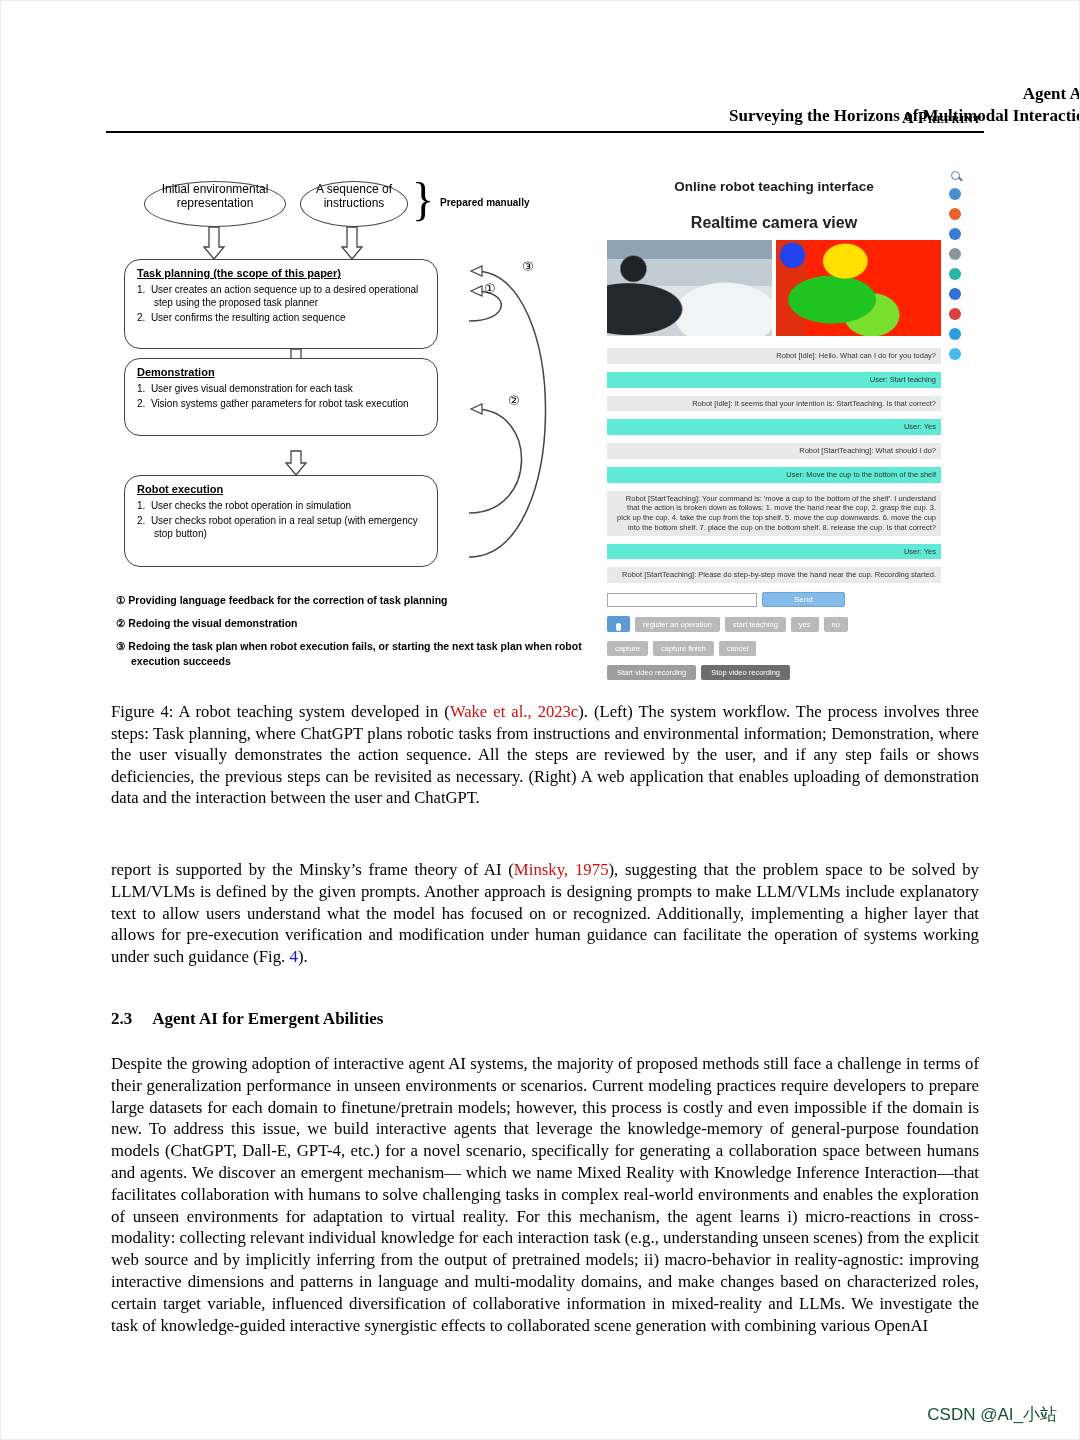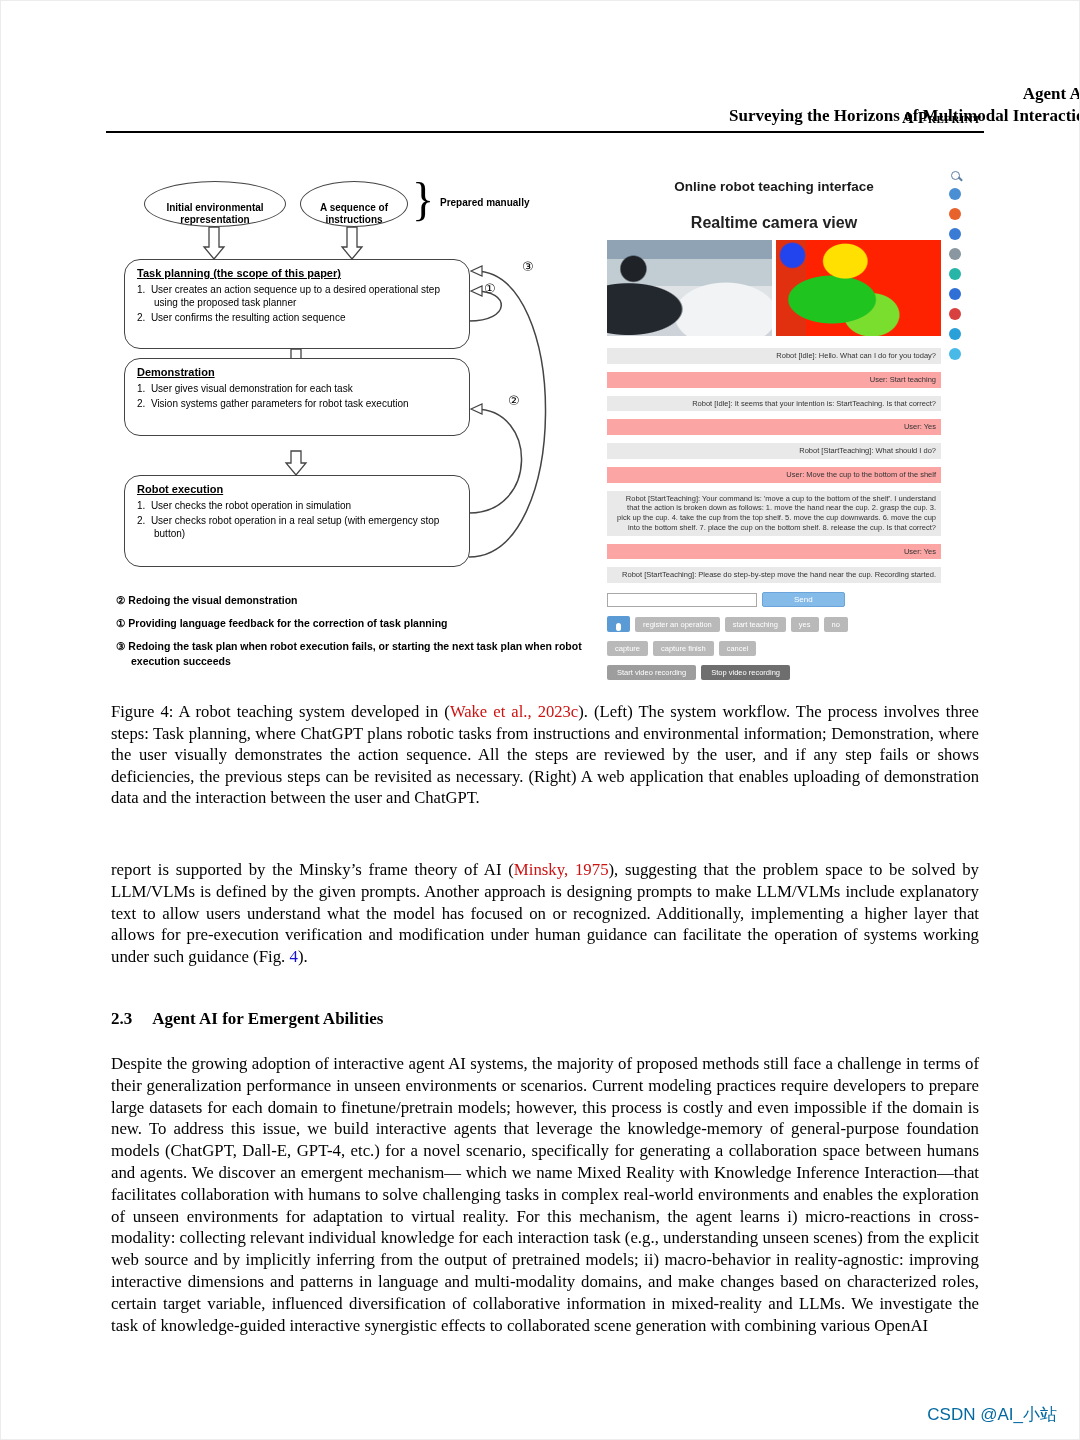--- a/index.html
+++ b/index.html
@@ -16,29 +16,29 @@
 
   
   .figure { position:absolute; top:168px; left:0; width:1080px; height:530px; }
 
   
   .flowchart { position:absolute; left:115px; top:6px; width:470px;
                font-family:"Liberation Sans", sans-serif; }
   .diagram { position:relative; width:470px; height:402px; }
   .fc-arrows { position:absolute; left:0; top:0; }
   .ellipse { position:absolute; border:1.6px solid #444; border-radius:50%;
-             display:flex; align-items:flex-end; justify-content:center; text-align:center;
-             font-size:10px; font-weight:bold; line-height:1.2; background:#fff; }
+             display:flex; align-items:flex-start; justify-content:center; text-align:center;
+             font-size:12px; font-weight:normal; line-height:1.2; background:#fff; }
   .e1 { left:28px; top:6px; width:142px; height:46px; padding:0 10px; }
   .e2 { left:184px; top:6px; width:108px; height:46px; padding:0 8px; }
   .brace { position:absolute; left:296px; top:-2px; font-size:46px; font-weight:300;
            font-family:"Liberation Serif", serif; }
   .brace-label { position:absolute; left:324px; top:22px; width:120px;
                  font-size:10px; font-weight:bold; }
-  .fc-box { position:absolute; left:8px; width:346px; border:1.7px solid #444;
+  .fc-box { position:absolute; left:8px; width:314px; border:1.7px solid #444;
             border-radius:16px; background:#fff; padding:7px 12px 4px 12px; }
   .b1 { top:84px;  height:90px; }
   .b2 { top:183px; height:78px; }
   .b3 { top:300px; height:92px; }
   .fc-title { font-size:11px; font-weight:bold; text-decoration:underline; margin-bottom:4px; }
   .fc-item { font-size:10px; line-height:1.3; padding-left:17px; text-indent:-17px; margin-bottom:2px; }
   .loop-num { position:absolute; font-size:13px; font-family:"DejaVu Sans", sans-serif; }
   .n1 { left:368px; top:106px; }
   .n2 { left:392px; top:218px; }
   .n3 { left:406px; top:84px; }
@@ -64,21 +64,21 @@
     background:
       radial-gradient(circle at 10% 16%, #2244ee 0 7%, transparent 8%),
       radial-gradient(ellipse at 42% 22%, #ffe000 0 16%, transparent 17%),
       radial-gradient(ellipse at 34% 62%, #1fc41f 0 28%, transparent 29%),
       radial-gradient(ellipse at 58% 78%, #7ade2e 0 20%, transparent 21%),
       linear-gradient(90deg, #e03010 0 18%, #ff2200 18% 100%);
   }
   .chat { margin-top:12px; }
   .msg { font-size:7.5px; line-height:1.3; padding:3px 5px; margin-bottom:8px; color:#333; }
   .msg.robot { background:#e9e9e9; text-align:right; }
-  .msg.user  { background:#fca5a5; text-align:right; }
+  .msg.user  { background:#5eead4; text-align:right; }
   .row { display:flex; align-items:center; gap:5px; margin-top:9px; }
   .chat-input { width:150px; height:14px; border:1px solid #a8a8a8; font-size:8px; padding:0 3px; }
   .btn { font-family:"Liberation Sans", sans-serif; cursor:pointer; border:none; border-radius:2px; }
   .btn.send { background:#85bbe8; border:1px solid #6aa4d8; color:#fff; font-size:8px; padding:2px 31px; }
   .btn.mic  { background:#5b9bd5; padding:3px 9px; height:16px; }
   .mic-glyph { display:inline-block; width:5px; height:8px; background:#fff; border-radius:2.5px; position:relative; }
   .mic-glyph::after { content:""; position:absolute; left:-2px; right:-2px; bottom:-3px; height:1.6px; background:#fff; }
   .btn.gray  { background:#b9b9b9; color:#fff; font-size:7.5px; padding:3px 8px; }
   .btn.gray2 { background:#9d9d9d; color:#fff; font-size:7.5px; padding:3px 10px; }
   .btn.dark  { background:#6e6e6e; color:#fff; font-size:7.5px; padding:3px 10px; }
@@ -97,21 +97,21 @@
              font-size:16.6px; line-height:21.5px; text-align:justify; }
   .body { position:absolute; left:110px; width:868px;
           font-size:16.8px; line-height:21.8px; text-align:justify; }
   .para1 { top:858px; }
   .section { position:absolute; top:1008px; left:110px; font-size:17px; font-weight:bold;
              font-family:"Liberation Serif", serif; }
   .sec-num { margin-right:20px; }
   .para2 { top:1052px; }
   .cite { color:#cc1111; }
   .figref { color:#1414cc; }
-  .watermark { position:absolute; top:1402px; right:22px; color:#0369a1;
+  .watermark { position:absolute; top:1402px; right:22px; color:#14532d;
                font-family:"Liberation Sans", sans-serif; font-size:17px; }
 </style>
 </head>
 <body>
 
 <div class="page">
 
   <div class="header">
     <div class="title1">Agent AI:</div>
     <div class="title2">Surveying the Horizons of Multimodal Interaction</div>
@@ -162,22 +162,22 @@
           <div class="fc-item">1.&nbsp;&nbsp;User checks the robot operation in simulation</div>
           <div class="fc-item">2.&nbsp;&nbsp;User checks robot operation in a real setup (with emergency stop button)</div>
         </div>
 
         <span class="loop-num n1">①</span>
         <span class="loop-num n2">②</span>
         <span class="loop-num n3">③</span>
       </div>
 
       <div class="legend">
+        <div class="legend-item">① Providing language feedback for the correction of task planning</div>
         <div class="legend-item">② Redoing the visual demonstration</div>
-        <div class="legend-item">① Providing language feedback for the correction of task planning</div>
         <div class="legend-item">③ Redoing the task plan when robot execution fails, or starting the next task plan when robot execution succeeds</div>
       </div>
     </div>
 
     <div class="interface">
       <div class="if-title">Online robot teaching interface</div>
       <div class="if-camlabel">Realtime camera view</div>
       <div class="cams">
         <div class="cam cam-photo"></div>
         <div class="cam cam-depth"></div>

